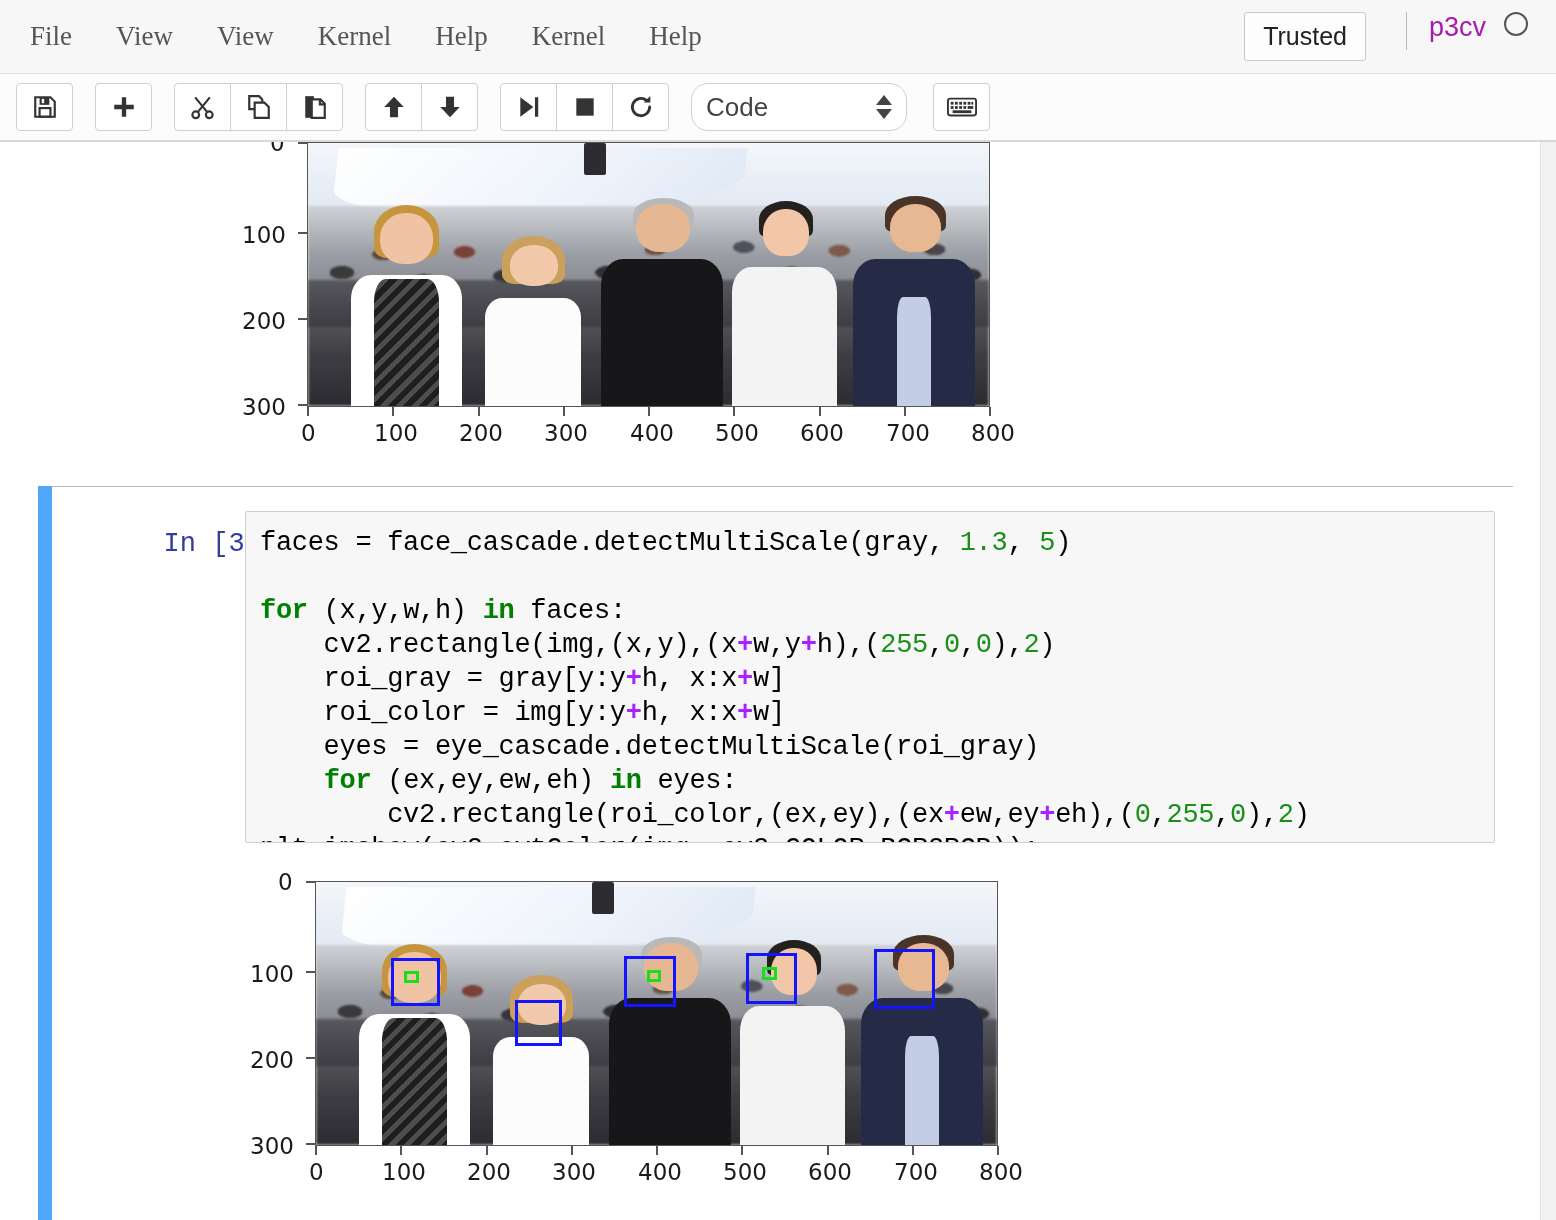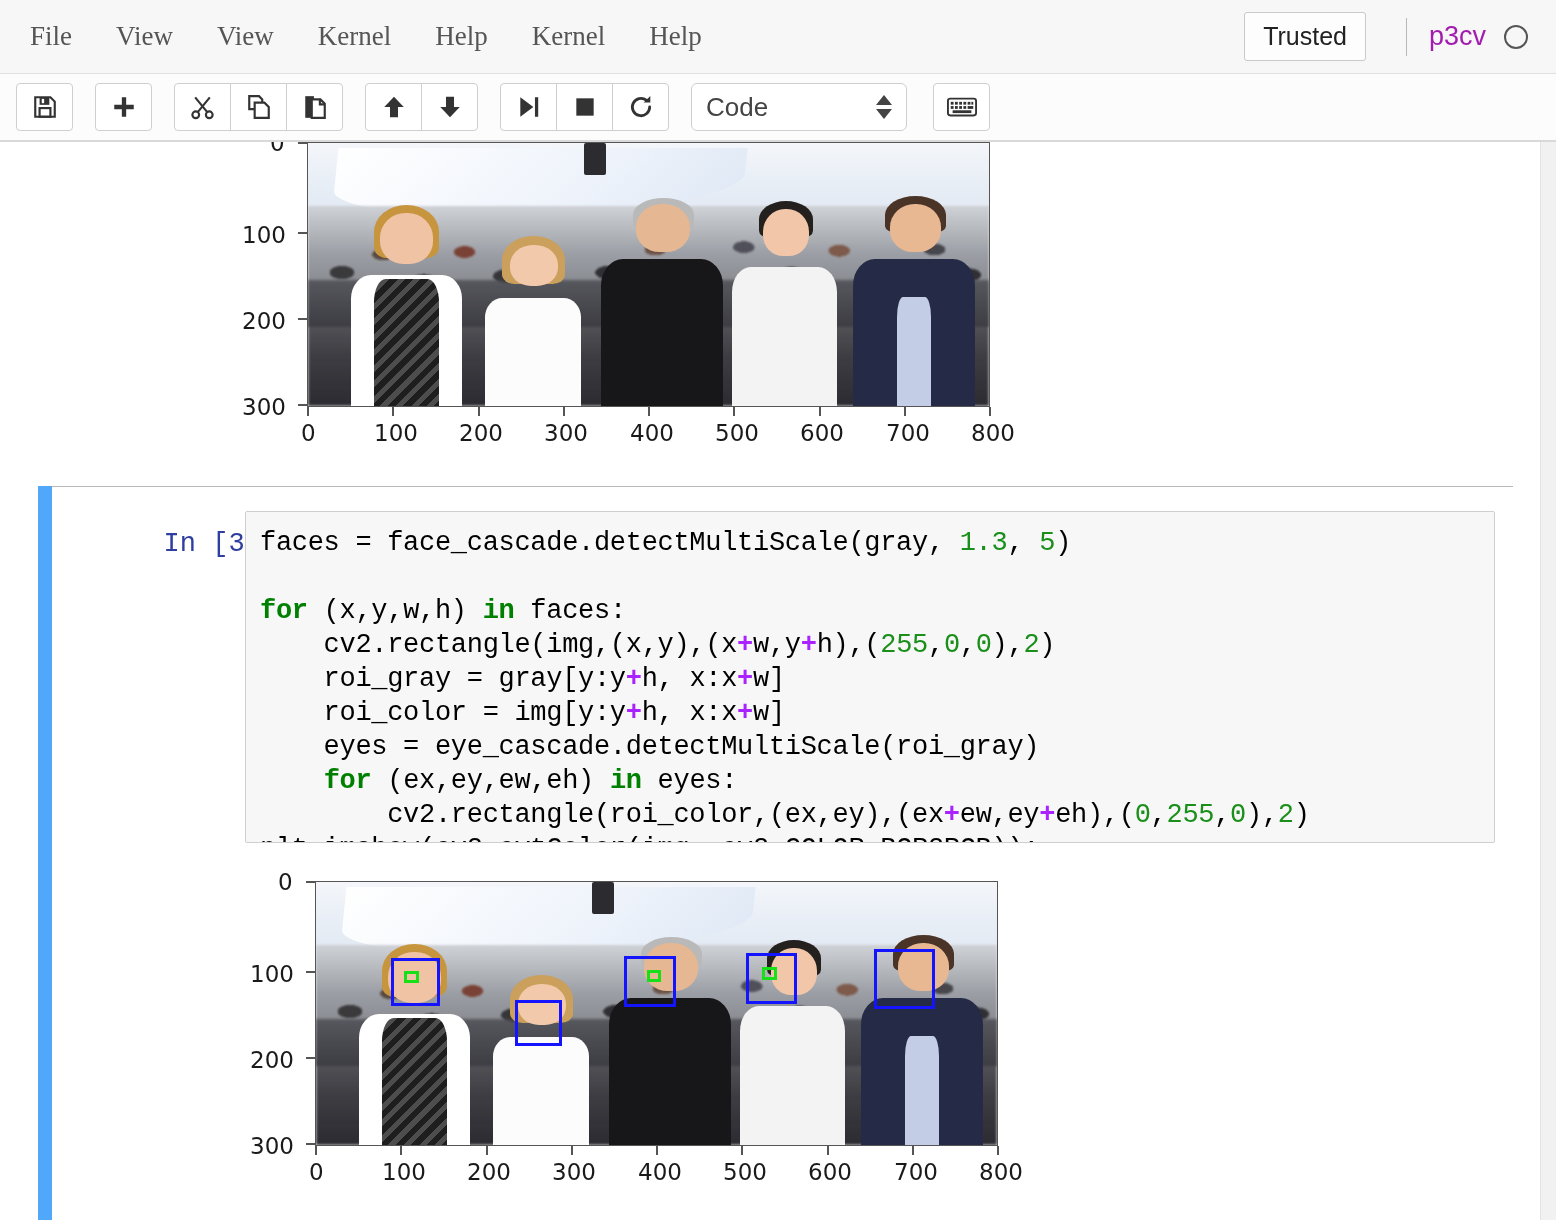--- a/index.html
+++ b/index.html
@@ -16,21 +16,21 @@
     background: #f7f7f7;
     border-bottom: 1px solid #e0e0e0;
     display: flex; align-items: center;
   }
   #menu-items { display: flex; align-items: center; padding-left: 8px; font-family: Liberation Serif, serif; }
   .menu-item {
     font-size: 27px; color: #555555; padding: 6px 22px;
     cursor: pointer; white-space: nowrap;
   }
   #menubar-right {
-    margin-left: auto; display: flex; align-items: center; padding-right: 28px;
+    margin-left: auto; display: flex; align-items: flex-start; padding-right: 28px;
   }
   #trusted-badge {
     border: 1px solid #c9c9c9; background: #fdfdfd;
     border-radius: 3px; padding: 9px 18px;
     font-size: 25px; color: #222; cursor: pointer;
   }
   #kernel-sep {
     width: 1px; height: 38px; background: #b8b8b8; margin: 0 22px 0 40px;
   }
   #kernel-name { font-size: 27px; color: #a21caf; margin-right: 18px; }
@@ -51,21 +51,21 @@
     border: 1px solid #cfcfcf; background: #ffffff;
     display: flex; align-items: center; justify-content: center;
     cursor: pointer; margin-left: -1px;
   }
   .tb-group .tb-btn:first-child { border-radius: 4px 0 0 4px; margin-left: 0; }
   .tb-group .tb-btn:last-child  { border-radius: 0 4px 4px 0; }
   .tb-group .tb-btn:only-child  { border-radius: 4px; }
   .tb-btn svg { display: block; }
   #celltype-select {
     width: 216px; height: 48px; border: 1px solid #cfcfcf; background: #fff;
-    border-radius: 6px; display: flex; align-items: center;
+    border-radius: 17px; display: flex; align-items: center;
     padding: 0 14px; cursor: pointer; margin-right: 26px;
   }
   #celltype-label { font-size: 26px; color: #444; flex: 1; }
   .spin { display: flex; flex-direction: column; align-items: center; gap: 4px; }
   .spin .tri-up {
     width: 0; height: 0; border-left: 8px solid transparent;
     border-right: 8px solid transparent; border-bottom: 10px solid #444;
   }
   .spin .tri-dn {
     width: 0; height: 0; border-left: 8px solid transparent;

